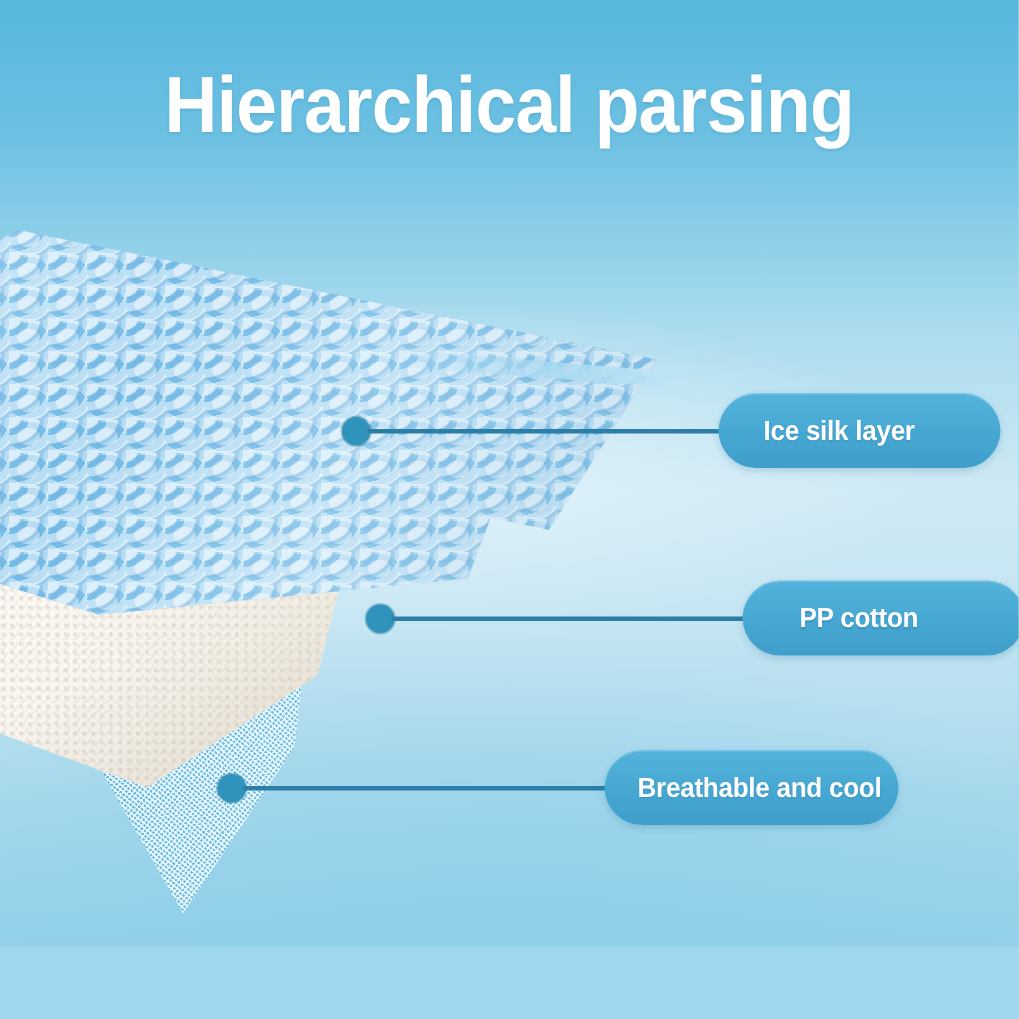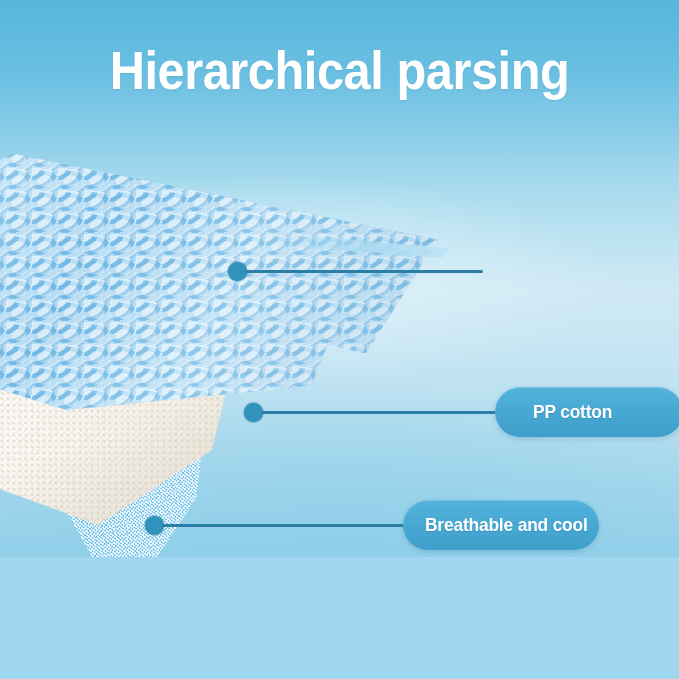--- a/index.html
+++ b/index.html
@@ -2,21 +2,21 @@
 <html><head>
 <meta charset="utf-8">
 <style>
   html,body{margin:0;padding:0;}
   body{
     width:679px;height:679px;overflow:hidden;
     font-family:"Liberation Sans", sans-serif;
     background:#9fd8ee;
   }
   #stage{
-    position:relative;width:679px;height:557px;overflow:hidden;
+    position:relative;width:679px;height:631px;overflow:hidden;
   }
   
   .bg{
     position:absolute;inset:0;
     background:
       radial-gradient(ellipse 120% 60% at 50% 105%, #8fcfe9 0%, rgba(143,207,233,0) 60%),
       linear-gradient(180deg,#57b6dd 0%, #6cc0e2 14%, #a9dbee 34%, #cfe9f4 52%, #c3e4f2 66%, #a6d8ec 86%, #93d0e9 100%);
   }
   .bg-glow{
     position:absolute;left:-10%;top:26%;width:120%;height:48%;
@@ -167,20 +167,23 @@
     <div class="layer-cotton-shade"></div>
 
     <div class="layer-silk"></div>
     <div class="layer-silk-light"></div>
     <div class="silk-tip"></div>
   </div>
 
   <div class="callout" id="callout-0">
     <div class="dot"></div>
     <div class="leader"></div>
+    <div class="pill">
+      <span>Ice silk layer</span>
+    </div>
   </div>
 
   <div class="callout" id="callout-1">
     <div class="dot"></div>
     <div class="leader"></div>
     <div class="pill">
       <span>PP cotton</span>
     </div>
   </div>
 

